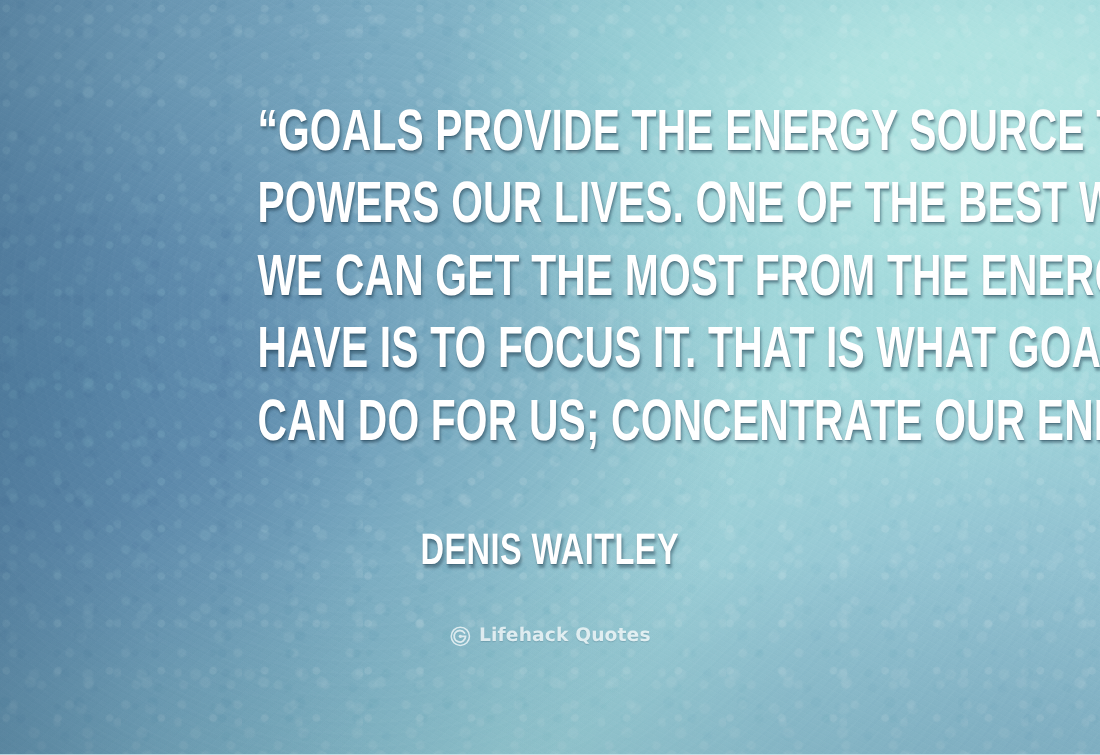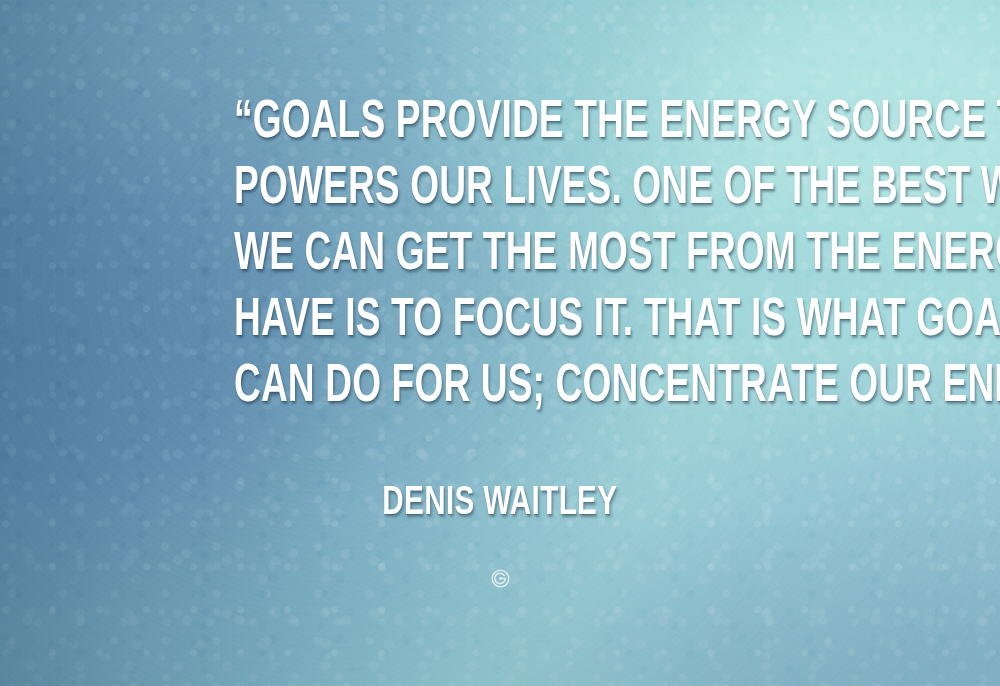--- a/index.html
+++ b/index.html
@@ -168,16 +168,17 @@
     </div>
 
     <div class="author">DENIS WAITLEY</div>
 
     <div class="watermark">
       <svg class="watermark-logo" viewBox="0 0 40 40" aria-hidden="true">
         <circle cx="20" cy="20" r="17.5" fill="none" stroke="#ffffff" stroke-width="3"></circle>
         <path d="M28 13.5 A11 11 0 1 0 30 20 L20 20" fill="none" stroke="#ffffff" stroke-width="3.4" stroke-linecap="round"></path>
         <circle cx="20" cy="20" r="3.1" fill="#ffffff"></circle>
       </svg>
+      <span class="watermark-text">Lifehack Quotes</span>
     </div>
 
   </div>
 </div>
 
 </body></html>

